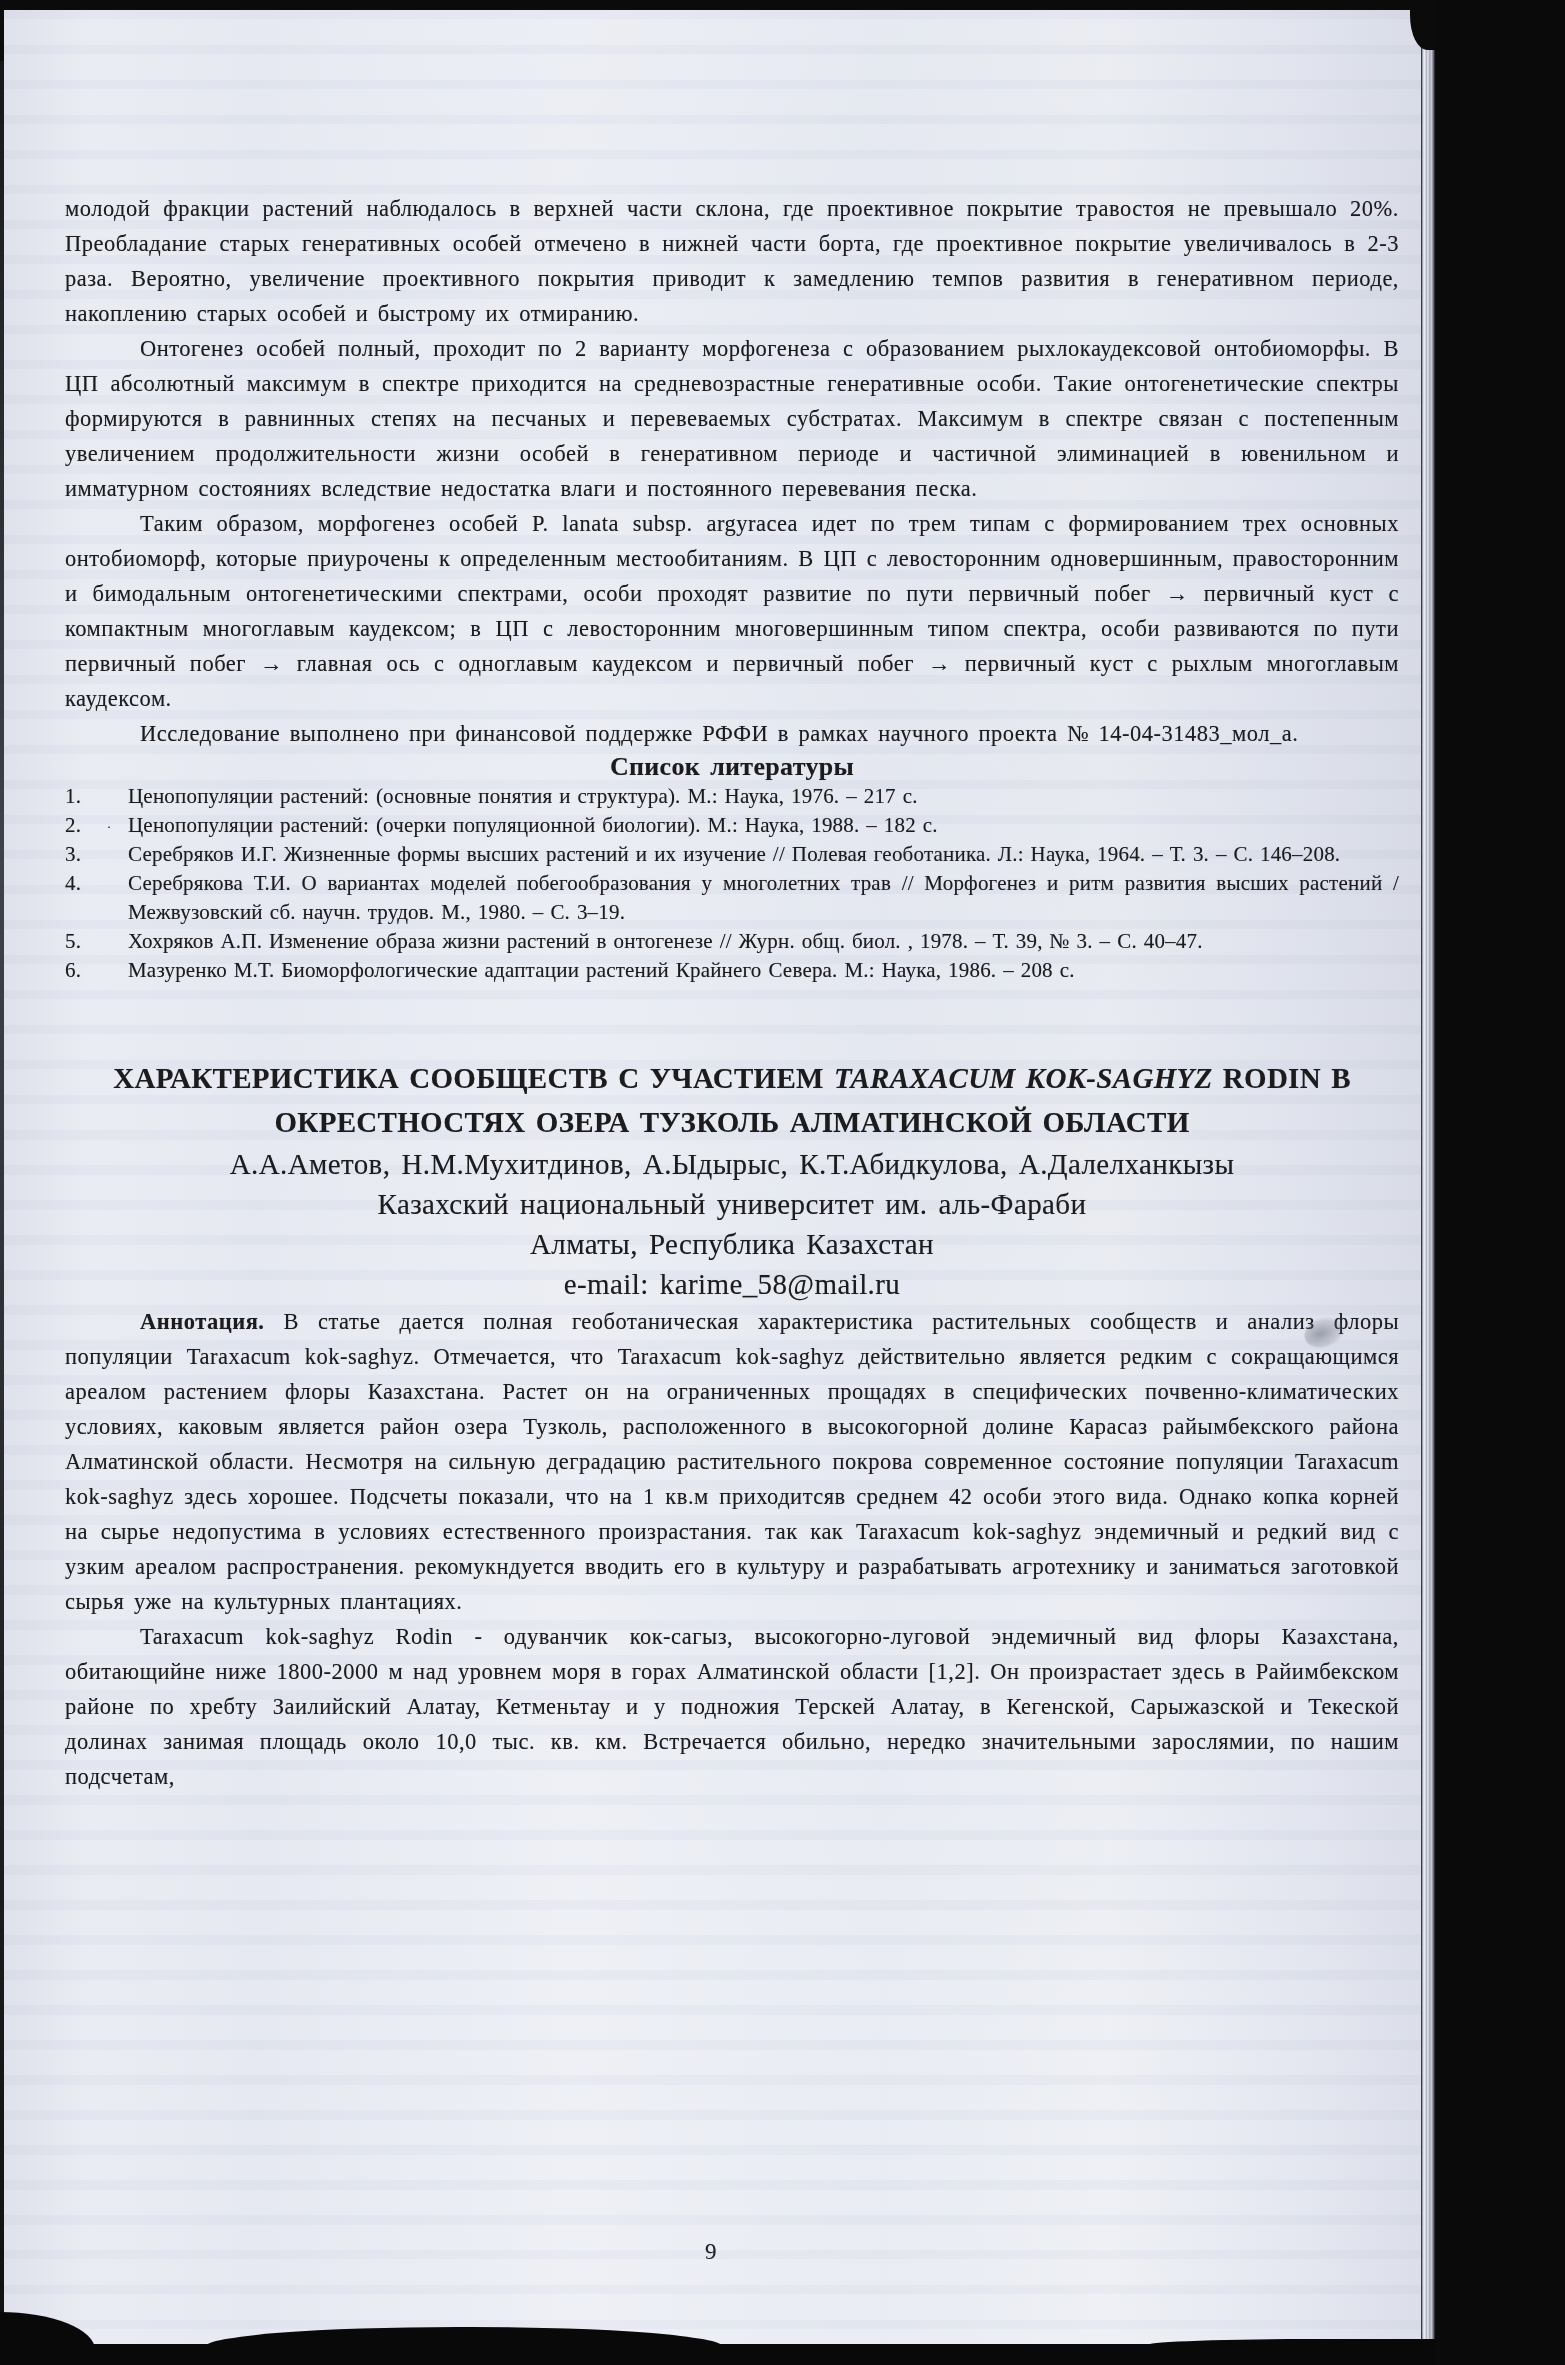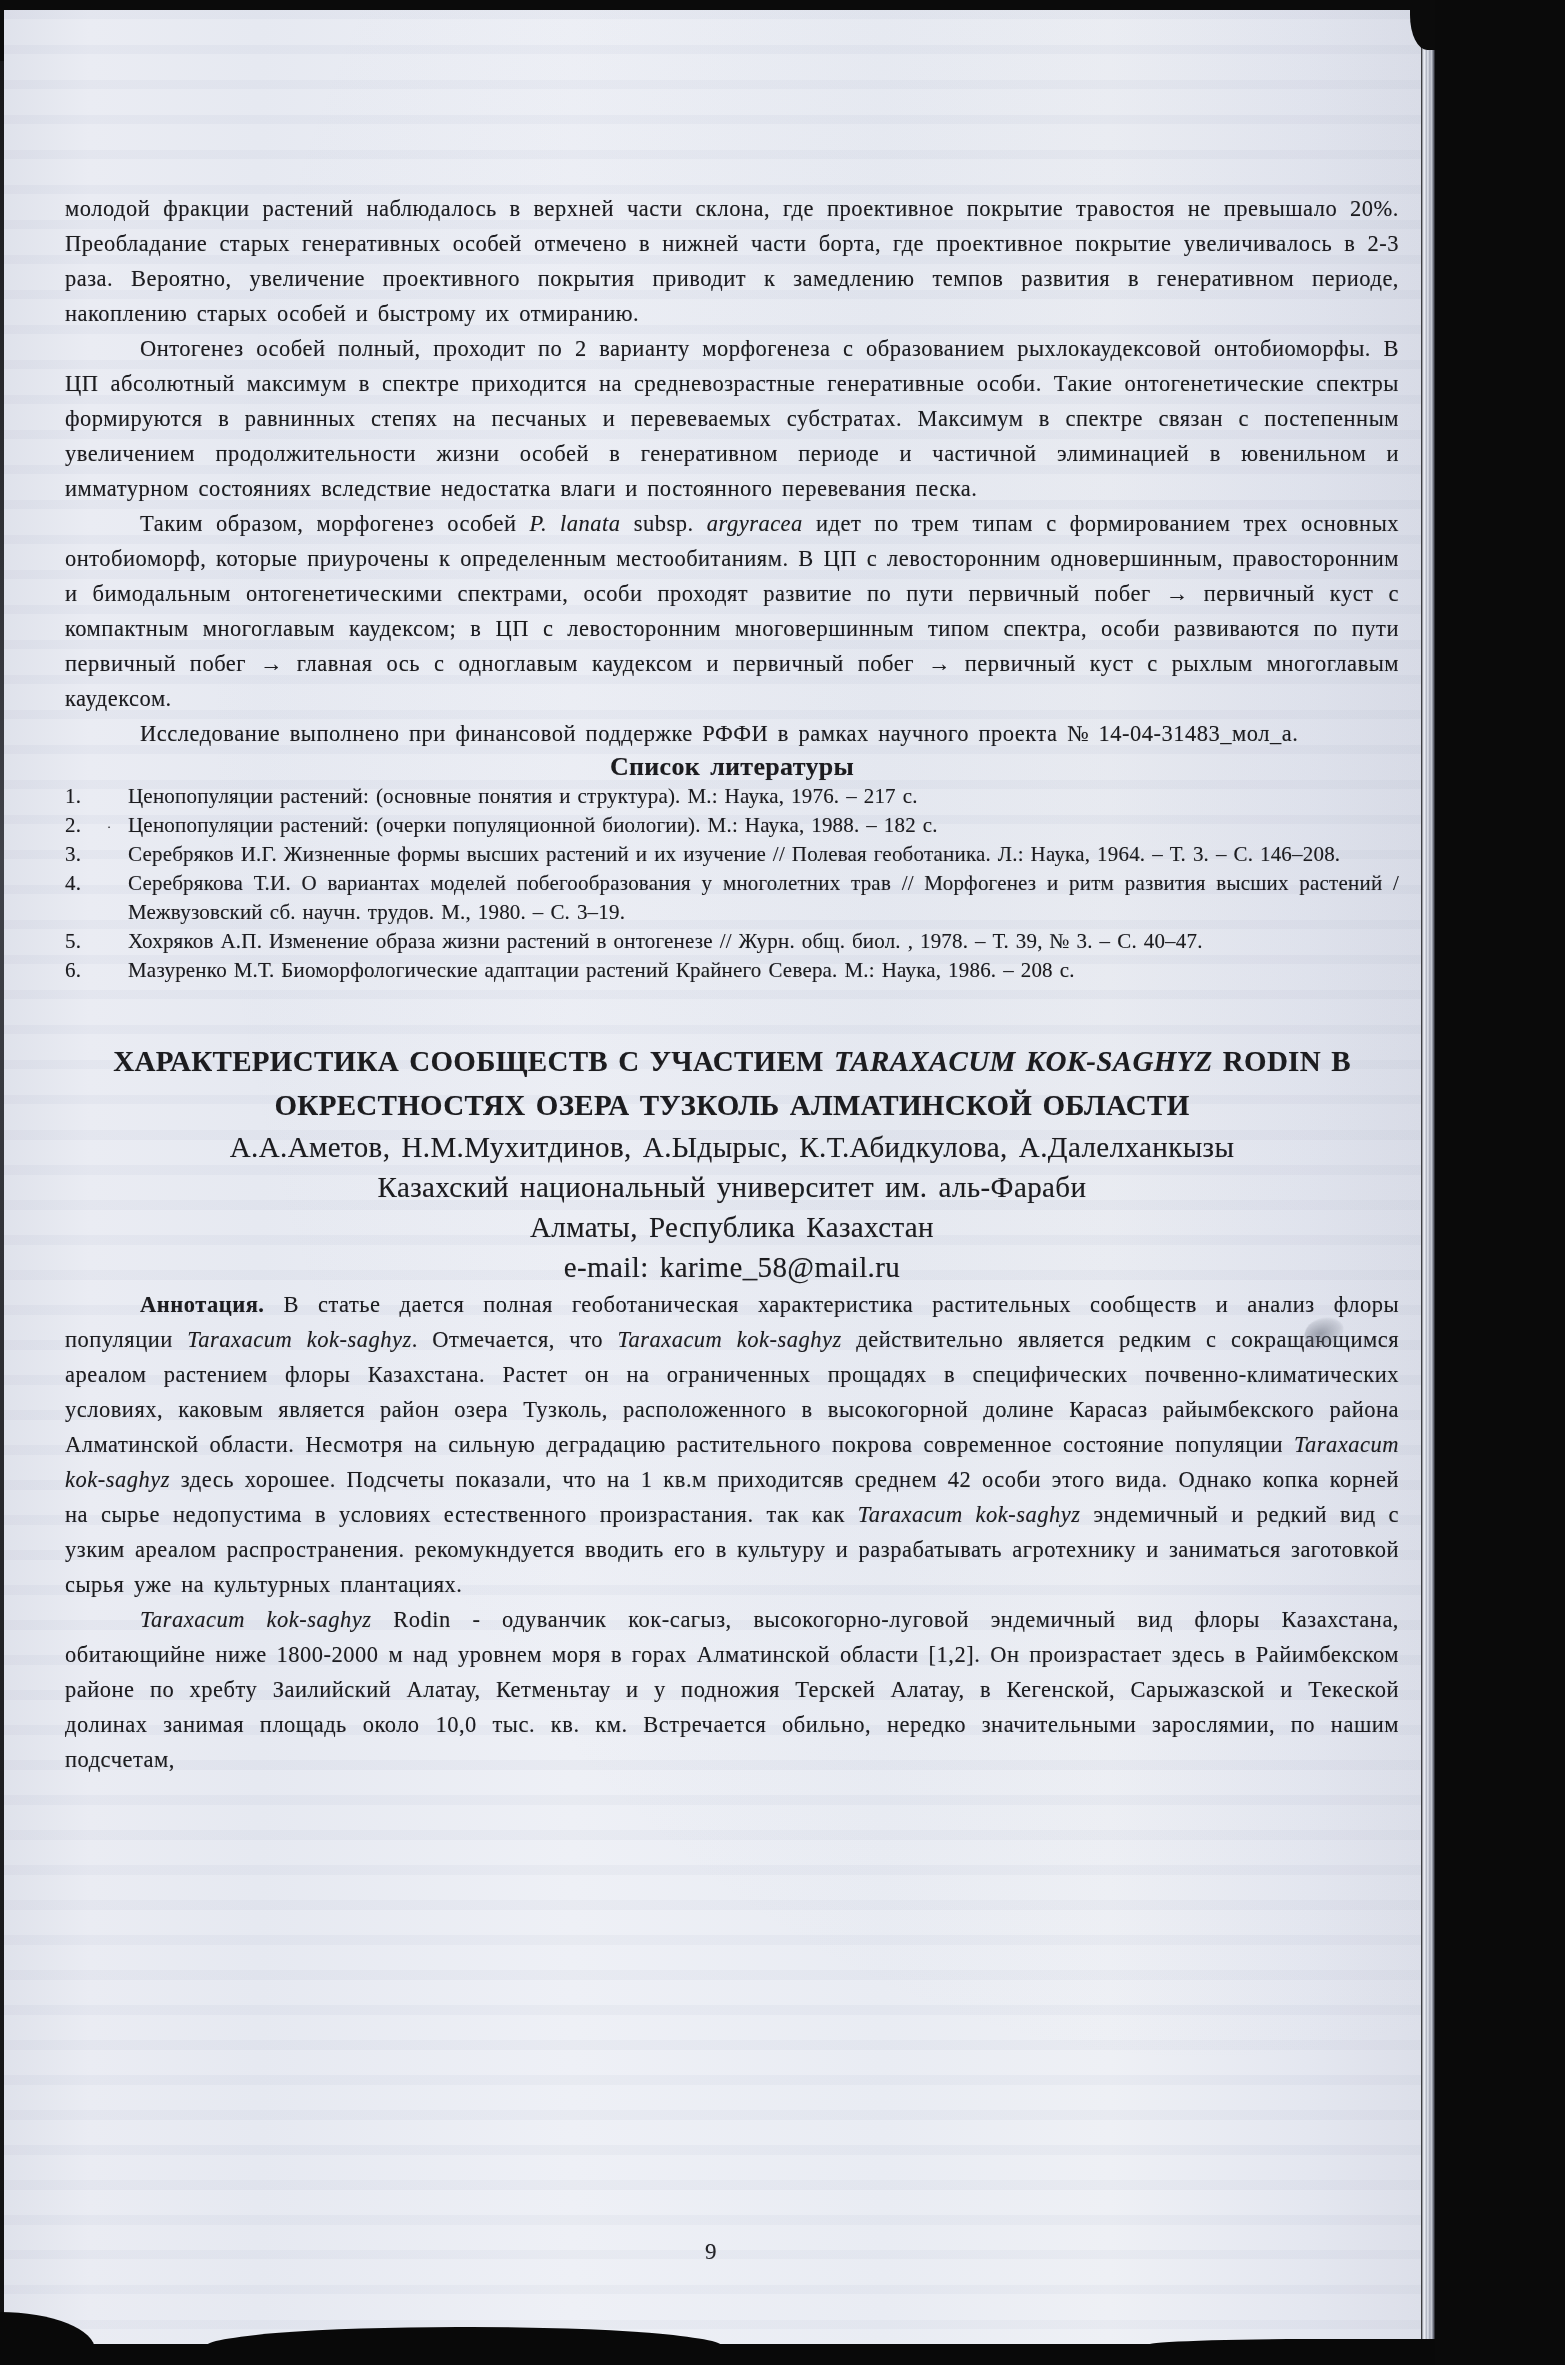--- a/index.html
+++ b/index.html
@@ -41,32 +41,32 @@
   .content {
     position:absolute; left:65px; top:191px; width:1334px;
     font-size:22.5px; line-height:35px; text-align:justify;
     letter-spacing:0.5px; word-spacing:3.4px;
     text-shadow:0 0 0.7px rgba(10,10,20,.35);
   }
   .content p { margin:0; }
   .body-p   { text-indent:75px; }
   .no-indent{ text-indent:0; }
   .b  { font-weight:bold; }
-  .i  { font-style:italic; }
+  .i  { }
   .bi { font-weight:bold; font-style:italic; }
 
   .refs-title { margin:11px 0 9.5px; text-align:center; font-weight:bold; font-size:26px; line-height:31px;
                 text-indent:0; letter-spacing:0.3px; }
   ol.refs { list-style:none; margin:0; padding:0; }
   .ref-item { position:relative; padding-left:63px; font-size:21px; line-height:29px;
               text-align:justify; letter-spacing:0.2px; word-spacing:1.4px; }
   .ref-num  { position:absolute; left:0; top:0; }
   .ref-pre  { position:absolute; left:42px; top:9.5px; font-size:12.3px; line-height:12.3px; }
 
-  .title-block { margin-top:54px; text-align:center; text-indent:0; }
+  .title-block { margin-top:71px; text-align:center; text-indent:0; }
   .article-title { margin:0 auto; max-width:1316px; font-size:29px; line-height:44px; font-weight:bold;
                    text-align:center; letter-spacing:0.3px; word-spacing:2.7px; }
   .center-line { text-align:center; text-indent:0; font-size:29px; line-height:40px; letter-spacing:0.4px; }
   .authors-line { margin-top:4.1px; }
   .abstract-p { margin-top:23px; }
   .page-number { position:absolute; left:0; right:13.6px; top:2239px; text-align:center;
                  font-size:23px; color:#232327; text-shadow:0 0 0.7px rgba(10,10,20,.35); }
 </style>
 </head>
 <body>

